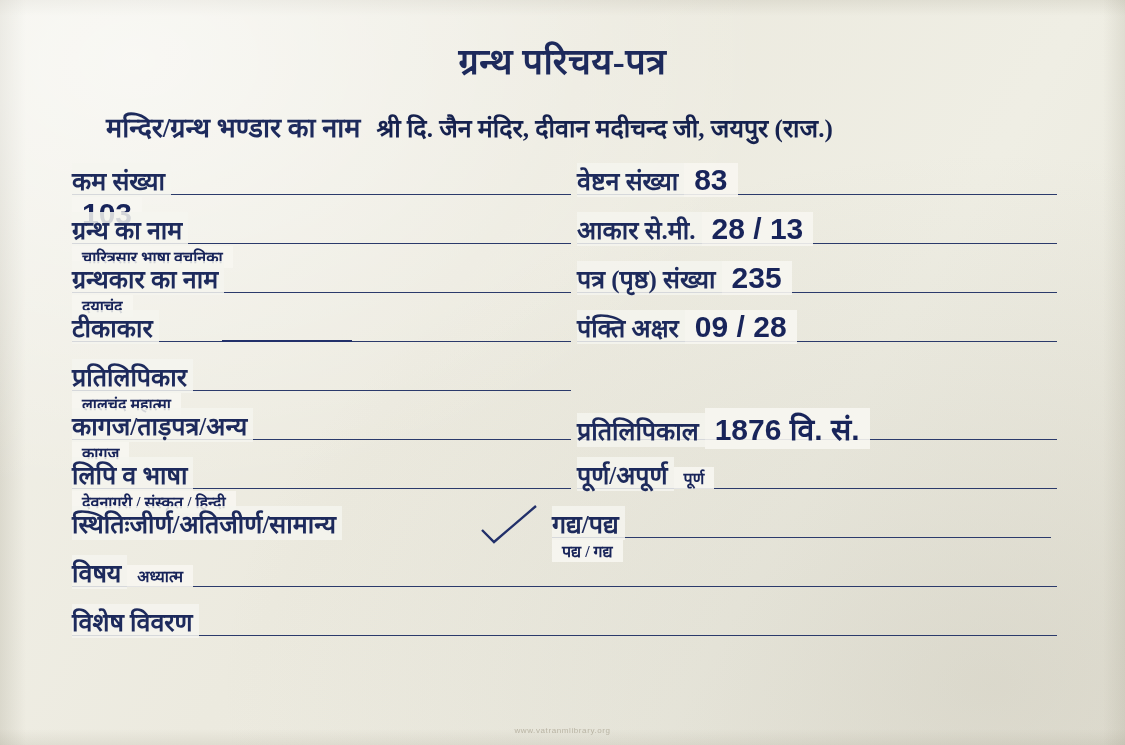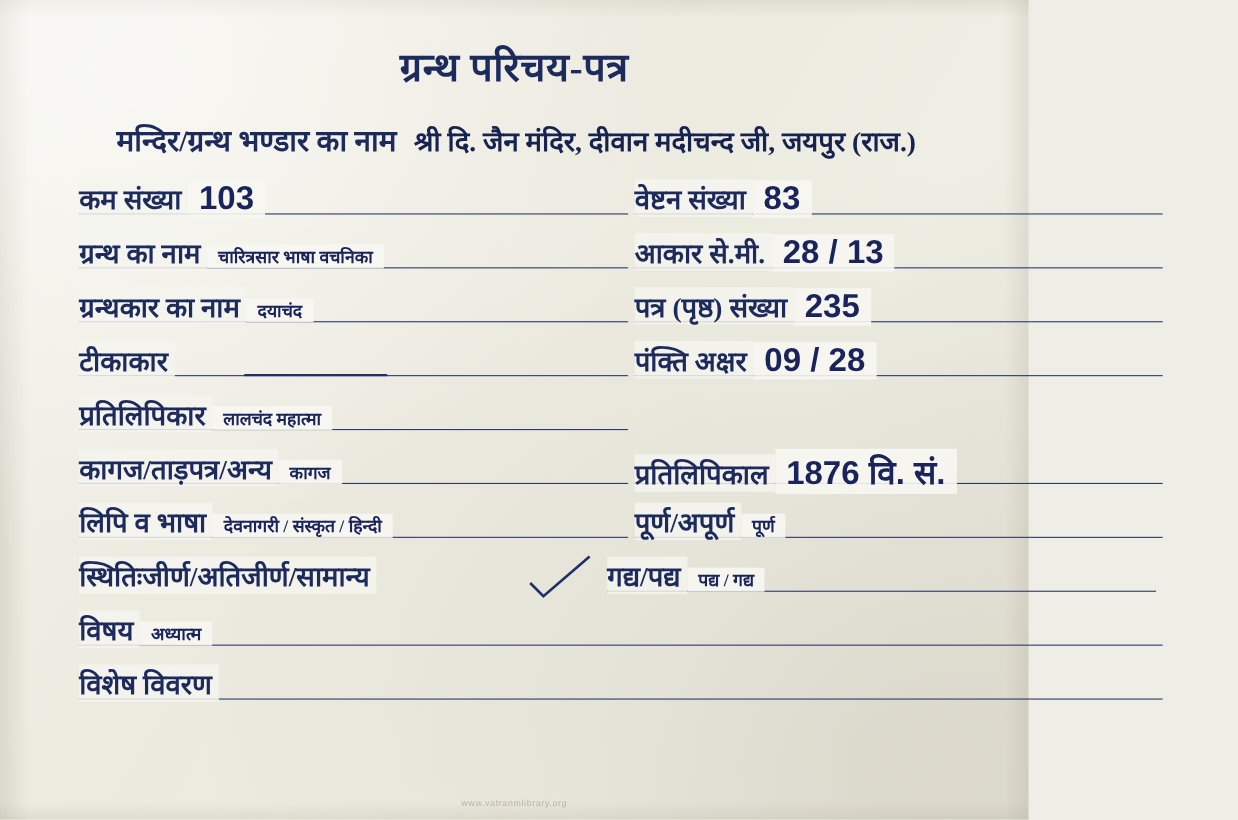--- a/index.html
+++ b/index.html
@@ -8,21 +8,21 @@
   }
   body {
     width: 1125px;
     height: 745px;
     background: #efeee6;
     font-family: "Liberation Sans", sans-serif;
     overflow: hidden;
   }
   .card {
     position: relative;
-    width: 935px;
+    width: 1125px;
     height: 745px;
     background: linear-gradient(120deg, #f2f1e9 0%, #eceadf 40%, #efeee4 70%, #e9e7dc 100%);
     box-sizing: border-box;
     color: #1e2a5a;
   }
   
   .grain {
     position: absolute;
     inset: 0;
     pointer-events: none;
@@ -81,21 +81,21 @@
     height: 49px;
     align-items: flex-start;
   }
   .cell {
     position: relative;
     display: flex;
     align-items: baseline;
     height: 49px;
     box-sizing: border-box;
   }
-  .cell.left  { width: 505px; }
+  .cell.left  { width: 505px; flex-direction: column; }
   .cell.right { width: 480px; }
   .cell.full  { width: 985px; text-align: right; }
 
   .lbl {
     font-family: "Liberation Serif", serif;
     font-size: 25px;
     font-weight: 700;
     color: #1d2a5c;
     white-space: nowrap;
     padding-right: 6px;

